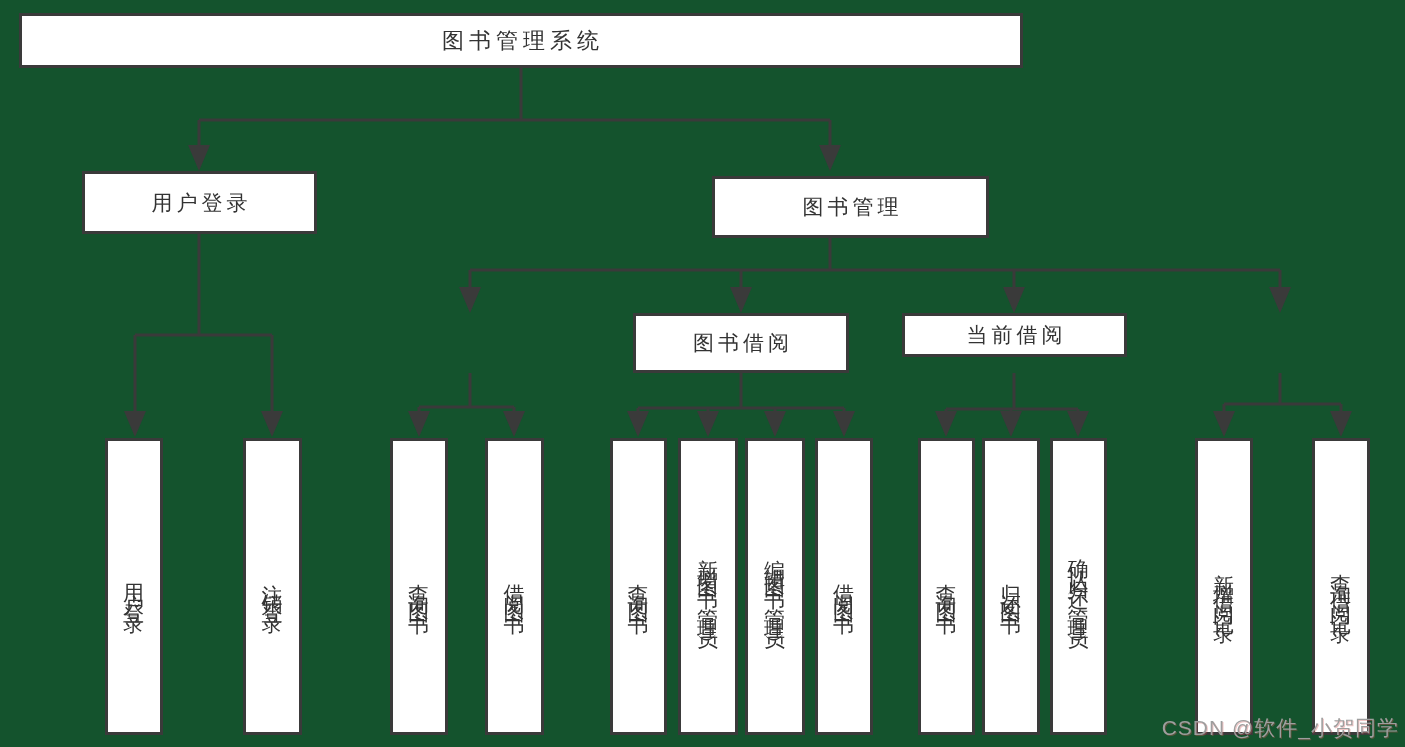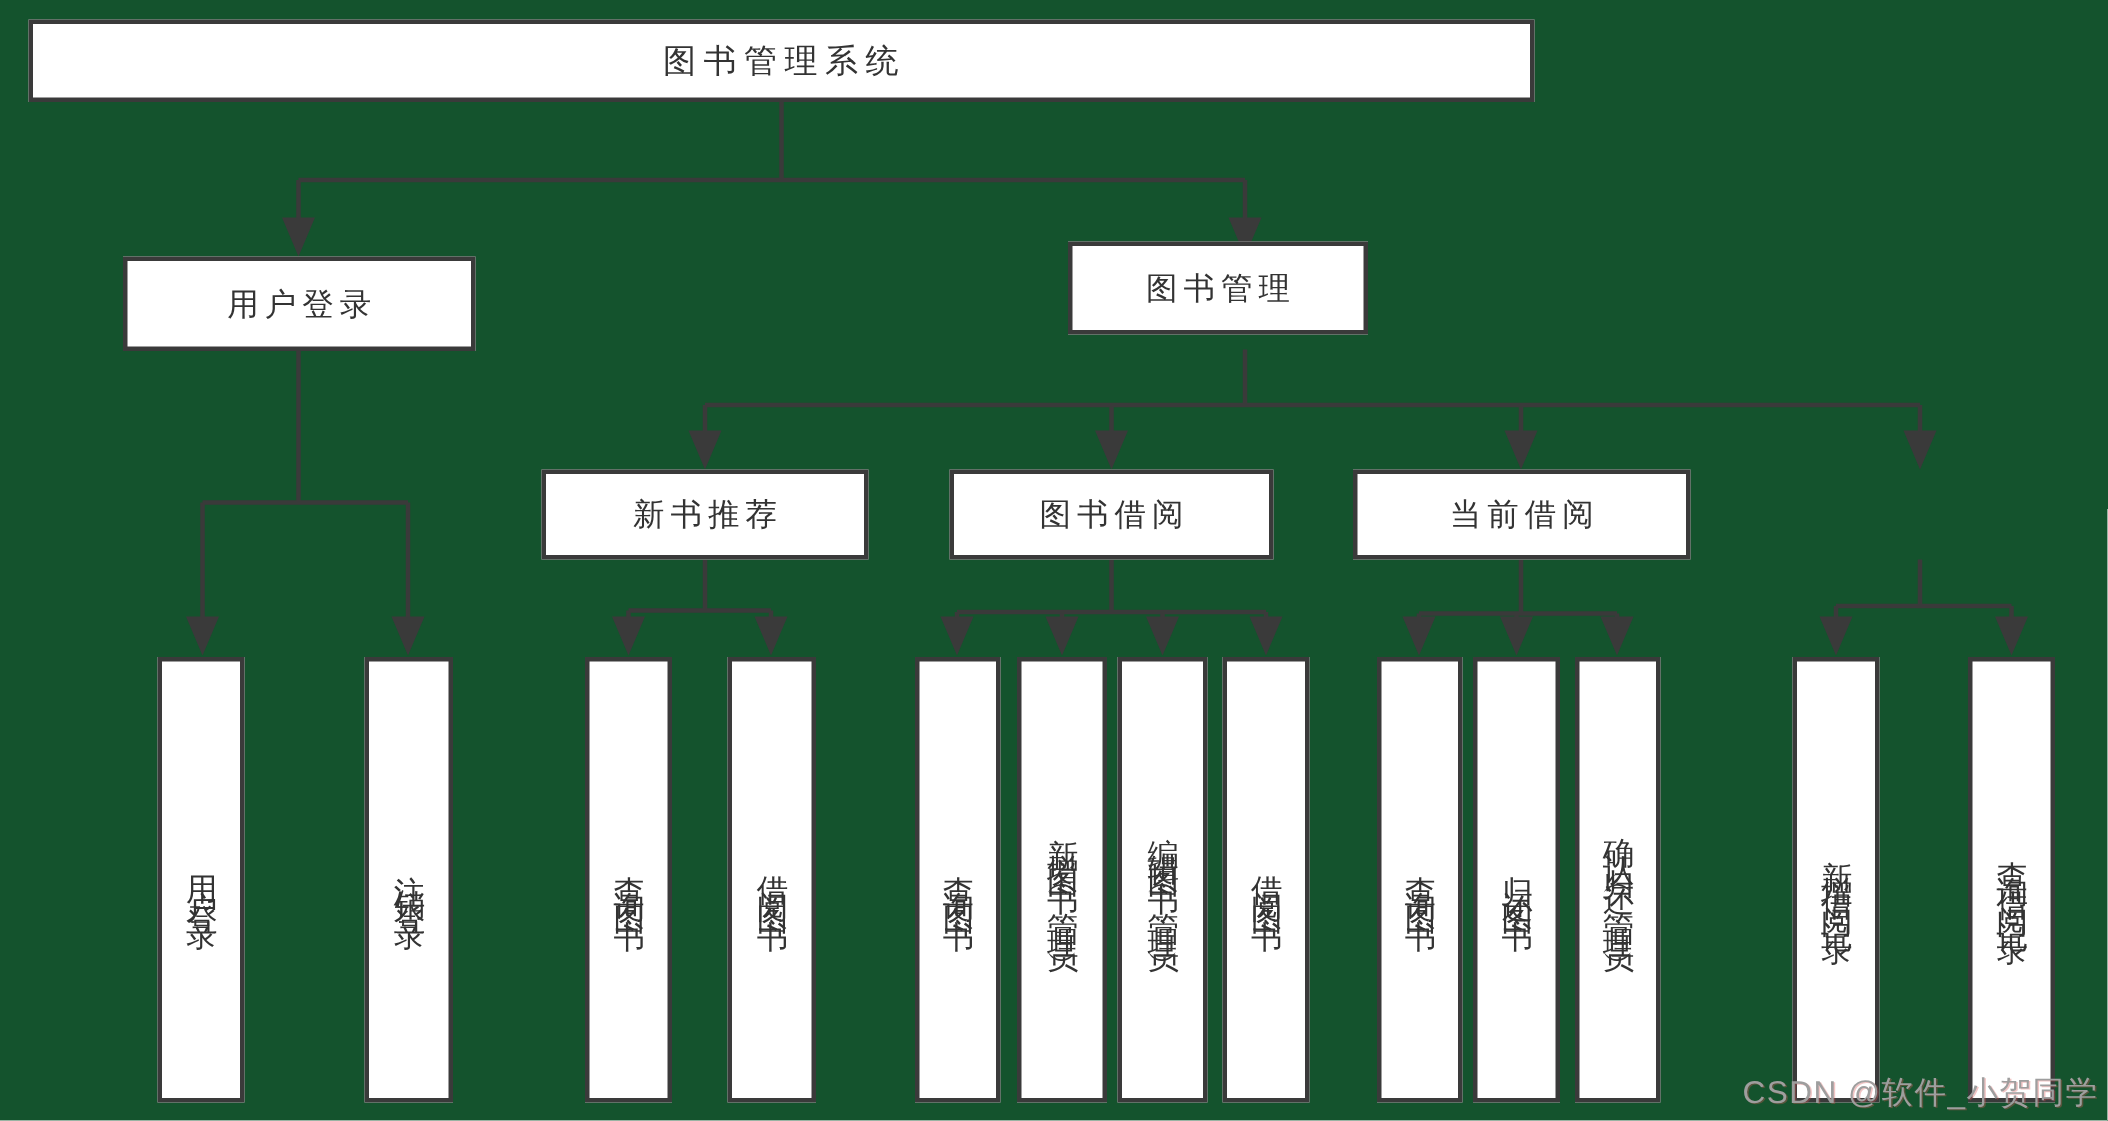--- a/index.html
+++ b/index.html
@@ -125,31 +125,28 @@
       M1330,411 L1352,411 L1341,437 Z"></path>
   </svg>
 
   <div class="node h root" style="left:19px;top:13px;width:1004px;height:55px">
     <span>图书管理系统</span>
   </div>
 
   <div class="node h" style="left:82px;top:171px;width:235px;height:63px">
     <span>用户登录</span>
   </div>
-  <div class="node h" style="left:712px;top:161px;width:200px;height:62px">
+  <div class="node h" style="left:712px;top:176px;width:277px;height:62px">
     <span>图书管理</span>
   </div>
 
-  <div class="node h" style="left:361px;top:313px;width:218px;height:60px">
-    <span>新书推荐</span>
-  </div>
   <div class="node h" style="left:633px;top:313px;width:216px;height:60px">
     <span>图书借阅</span>
   </div>
-  <div class="node h" style="left:902px;top:313px;width:225px;height:60px">
+  <div class="node h" style="left:902px;top:313px;width:225px;height:44px">
     <span>当前借阅</span>
   </div>
 
   <div class="node v" style="left:105px;top:438px;width:58px;height:297px">
     <span>用户登录</span>
   </div>
   <div class="node v" style="left:243px;top:438px;width:59px;height:297px">
     <span>注销登录</span>
   </div>
 

